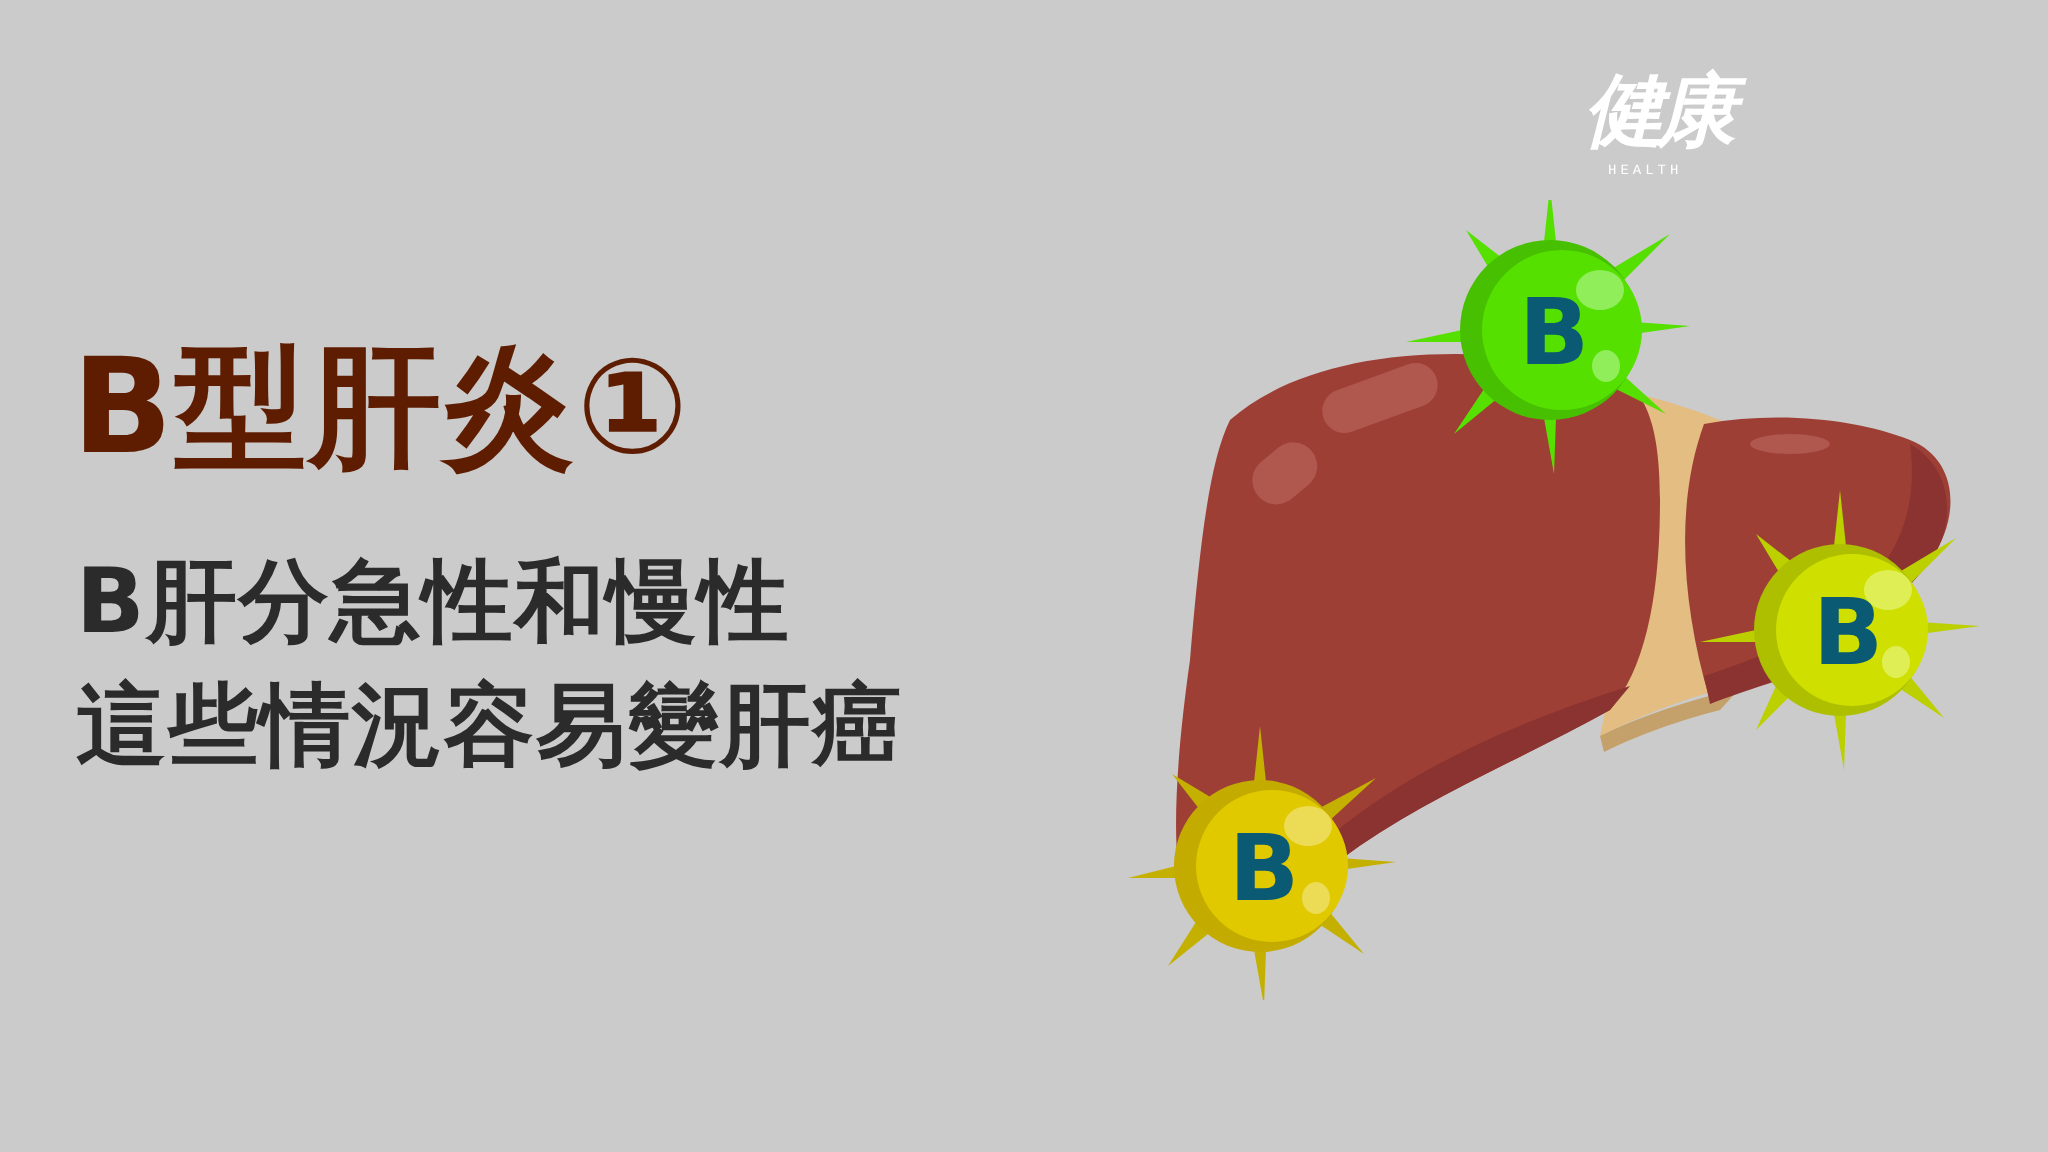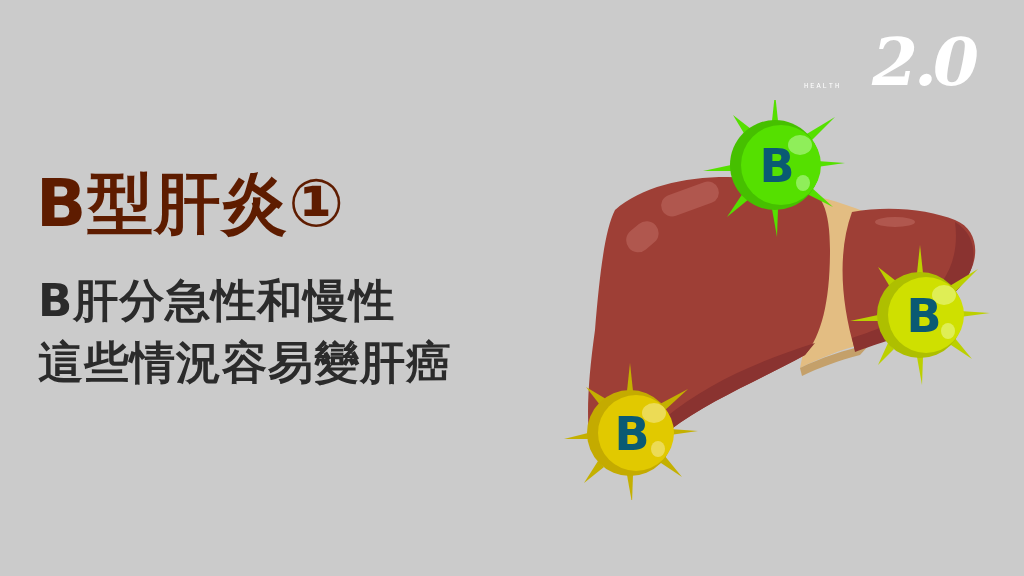--- a/index.html
+++ b/index.html
@@ -38,22 +38,22 @@
   .line {
     font-size: 45px; font-weight: bold; color: #2b2b2b;
     line-height: 62px; white-space: nowrap; letter-spacing: 1px;
   }
   .art { position: absolute; left: 560px; top: 100px; width: 440px; height: 400px; }
 </style>
 </head>
 <body>
 
 <div class="logo">
+  <span class="cjk">健康</span>
   <span class="sub">HEALTH</span>
-  <span class="ver">2.0</span>
 </div>
 
 <div class="title">B型肝炎①</div>
 
 <div class="lines">
   <div class="line">B肝分急性和慢性</div>
   <div class="line">這些情況容易變肝癌</div>
 </div>
 
 <svg class="art" viewBox="0 0 440 400">

